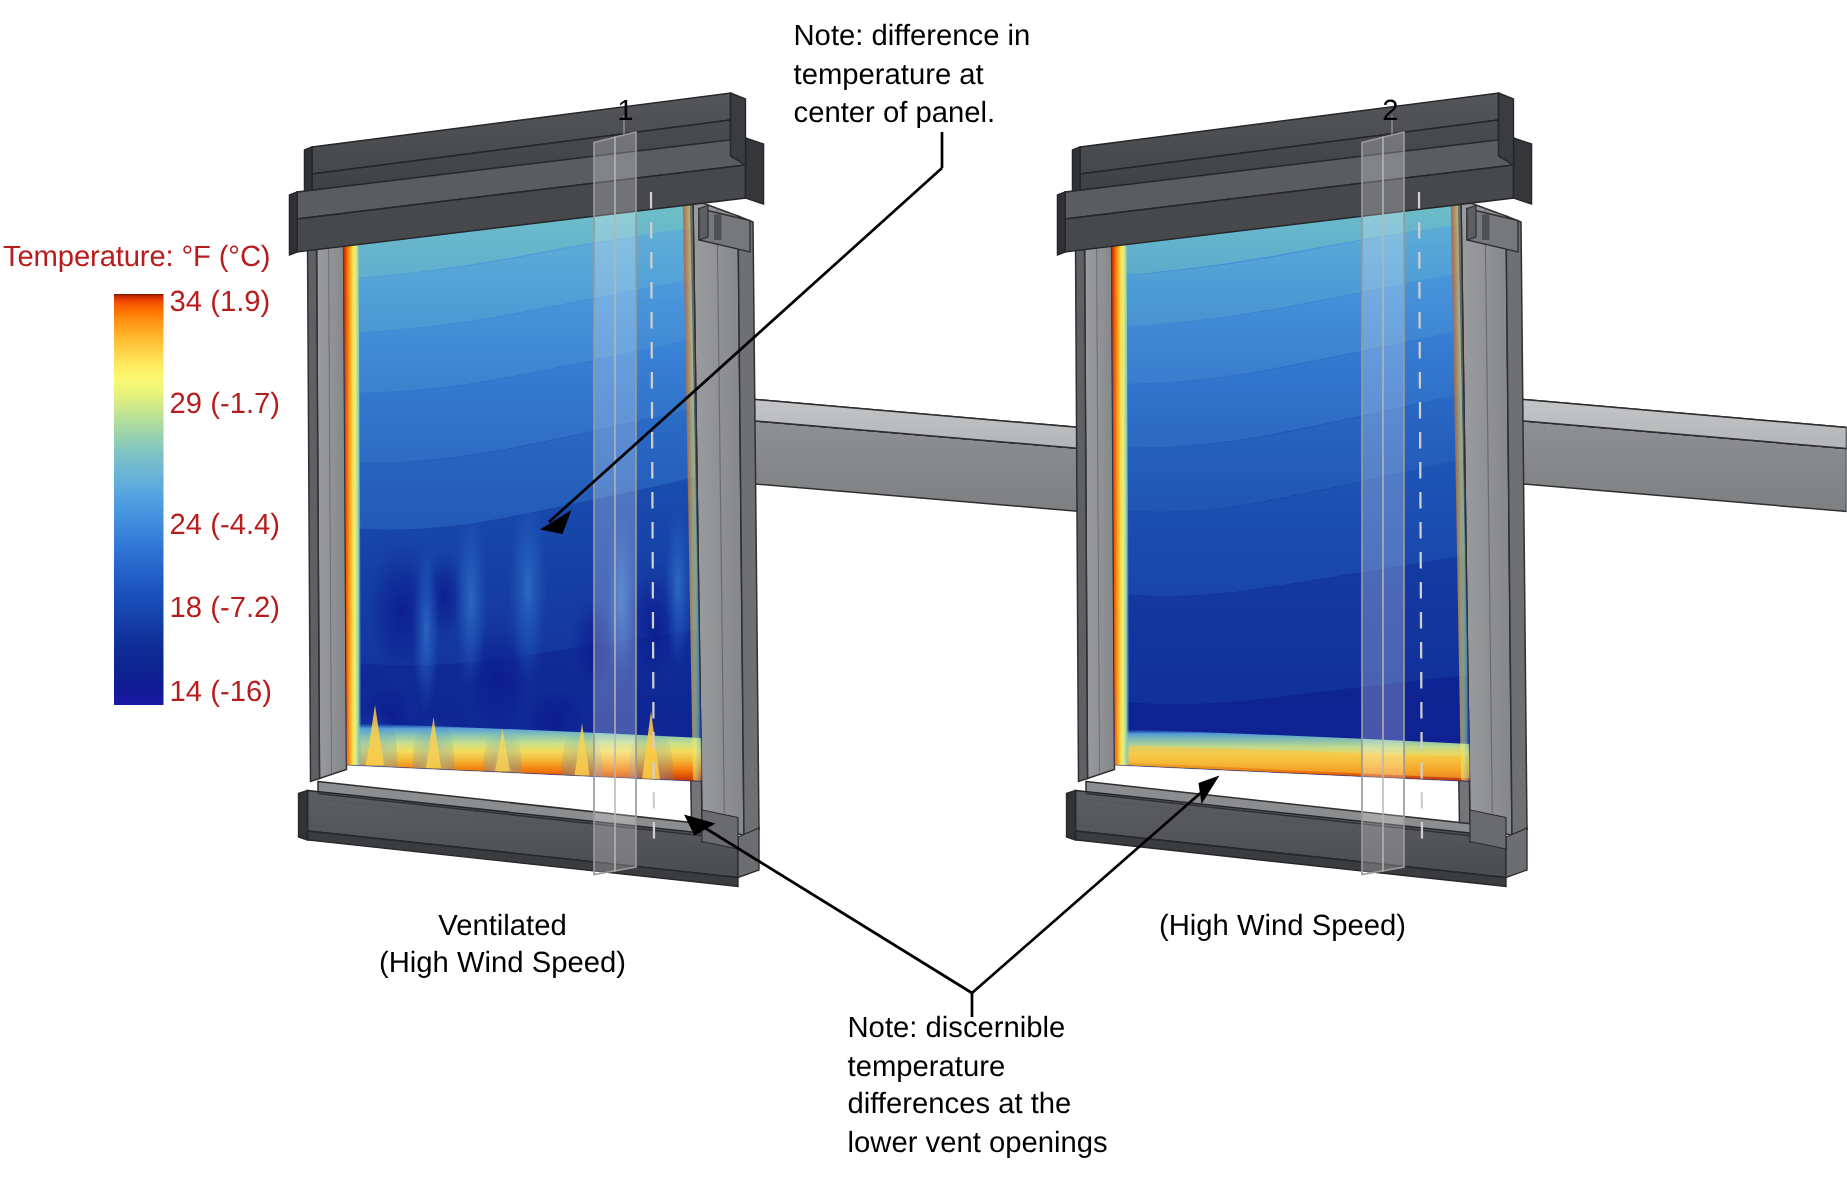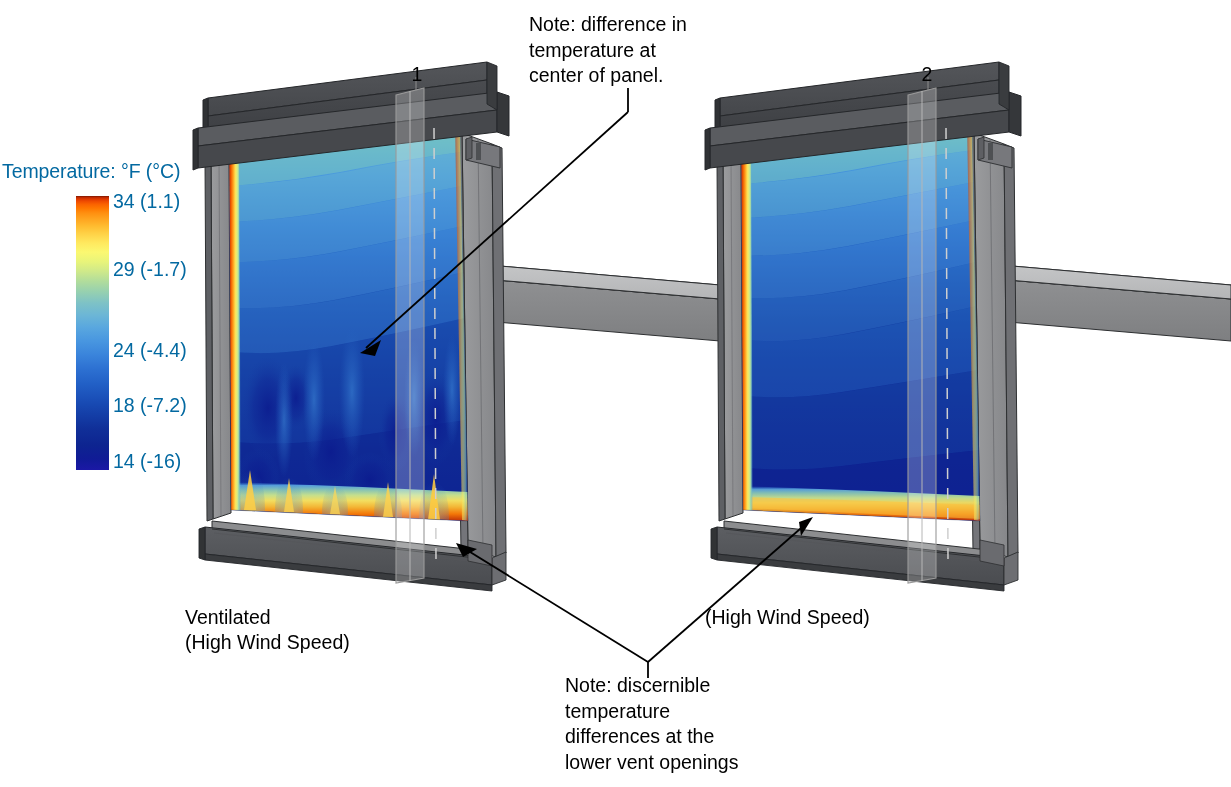--- a/index.html
+++ b/index.html
@@ -2,25 +2,25 @@
 <html><head>
 <meta charset="utf-8">
 <title>Thermal Comparison</title>
 <style>
   html,body{margin:0;padding:0;background:#ffffff;}
   body{width:1231px;height:787px;position:relative;overflow:hidden;
        font-family:"Liberation Sans",sans-serif;color:#000;}
   .stage{position:absolute;left:0;top:0;width:1231px;height:787px;}
   svg.scene{position:absolute;left:0;top:0;width:1231px;height:787px;}
 
-  .txt{position:absolute;white-space:pre;color:#0369a1;}
+  .txt{position:absolute;white-space:pre;color:#b91c1c;}
   #cbar-title{left:2px;top:160px;font-size:19.5px;letter-spacing:-0.1px;}
   .cbl{font-size:19.5px;left:113px;}
 
-  .caption{position:absolute;text-align:left;font-size:19.5px;line-height:25px;}
+  .caption{position:absolute;text-align:center;font-size:19.5px;line-height:25px;}
   #cap-left{left:185px;top:605px;width:300px;}
   #cap-right{left:705px;top:605px;width:300px;}
 
   .note{position:absolute;font-size:19.5px;line-height:25.5px;white-space:pre-line;}
   #note-top{left:529px;top:12px;width:215px;}
   #note-bottom{left:565px;top:673px;width:250px;}
 
   .secnum{position:absolute;font-size:19.5px;text-align:center;width:30px;}
   #secnum-1{left:402px;top:63px;}
   #secnum-2{left:912px;top:63px;}
@@ -391,21 +391,21 @@
     </g>
   </g>
 
   <g>
     <rect x="76" y="196" width="33" height="274" fill="url(#jetbar)" stroke="none"></rect>
   </g>
 </svg>
 
 <div class="txt" id="cbar-title">Temperature: °F (°C)</div>
 
-<div class="txt cbl" style="top:190px">34 (1.1)</div>
+<div class="txt cbl" style="top:190px">34 (1.9)</div>
 <div class="txt cbl" style="top:258px">29 (-1.7)</div>
 <div class="txt cbl" style="top:339px">24 (-4.4)</div>
 <div class="txt cbl" style="top:394px">18 (-7.2)</div>
 <div class="txt cbl" style="top:450px">14 (-16)</div>
 
 <div class="secnum" id="secnum-1">1</div>
 <div class="secnum" id="secnum-2">2</div>
 
 <div class="caption" id="cap-left">
   <div>Ventilated</div>

